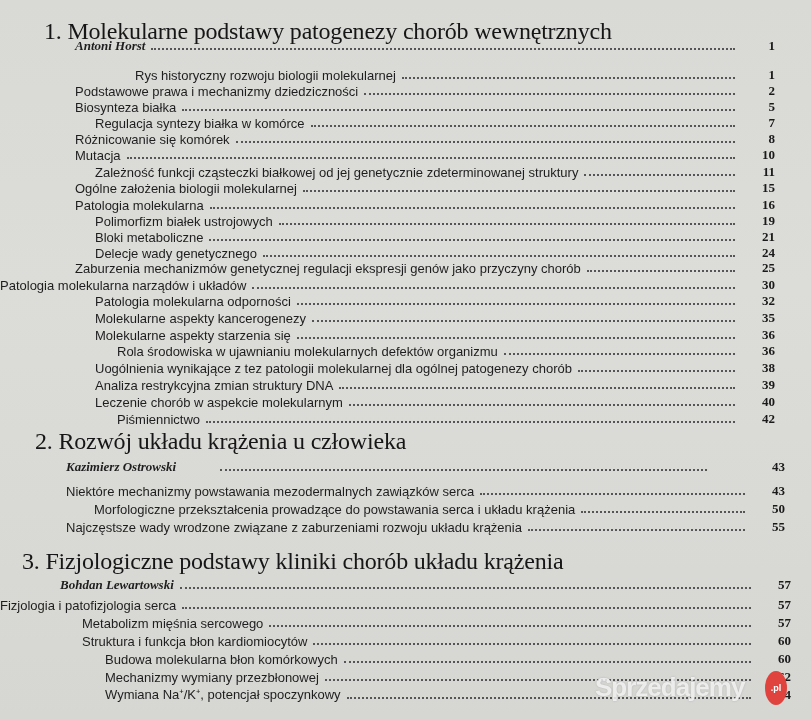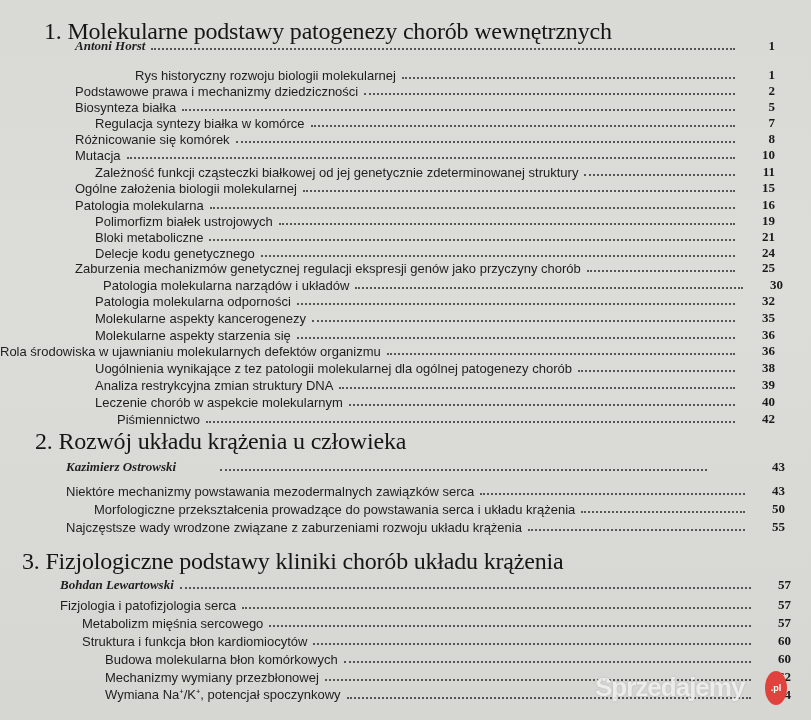--- a/index.html
+++ b/index.html
@@ -87,50 +87,50 @@
         <span class="label">Polimorfizm białek ustrojowych</span>
         <span class="dots"></span>
         <span class="page-num">19</span>
       </div>
       <div class="row" style="top: 229px; width: 775px; padding-left: 95px; box-sizing: border-box;">
         <span class="label">Bloki metaboliczne</span>
         <span class="dots"></span>
         <span class="page-num">21</span>
       </div>
       <div class="row" style="top: 245px; width: 775px; padding-left: 95px; box-sizing: border-box;">
-        <span class="label">Delecje kodu genetycznego</span>
+        <span class="label">Delecje wady genetycznego</span>
         <span class="dots"></span>
         <span class="page-num">24</span>
       </div>
       <div class="row" style="top: 260px; width: 775px; padding-left: 75px; box-sizing: border-box;">
         <span class="label">Zaburzenia mechanizmów genetycznej regulacji ekspresji genów jako przyczyny chorób</span>
         <span class="dots"></span>
         <span class="page-num">25</span>
       </div>
-      <div class="row" style="top: 277px; width: 775px; padding-left: 95px; box-sizing: border-box; margin-left: 8px;">
+      <div class="row" style="top: 277px; width: 775px; box-sizing: border-box;">
         <span class="label">Patologia molekularna narządów i układów</span>
         <span class="dots"></span>
         <span class="page-num">30</span>
       </div>
       <div class="row" style="top: 293px; width: 775px; padding-left: 95px; box-sizing: border-box;">
         <span class="label">Patologia molekularna odporności</span>
         <span class="dots"></span>
         <span class="page-num">32</span>
       </div>
       <div class="row" style="top: 310px; width: 775px; padding-left: 95px; box-sizing: border-box;">
         <span class="label">Molekularne aspekty kancerogenezy</span>
         <span class="dots"></span>
         <span class="page-num">35</span>
       </div>
       <div class="row" style="top: 327px; width: 775px; padding-left: 95px; box-sizing: border-box;">
         <span class="label">Molekularne aspekty starzenia się</span>
         <span class="dots"></span>
         <span class="page-num">36</span>
       </div>
-      <div class="row" style="top: 343px; width: 775px; box-sizing: border-box;">
+      <div class="row" style="top: 343px; width: 775px; padding-left: 117px; box-sizing: border-box;">
         <span class="label">Rola środowiska w ujawnianiu molekularnych defektów organizmu</span>
         <span class="dots"></span>
         <span class="page-num">36</span>
       </div>
       <div class="row" style="top: 360px; width: 775px; padding-left: 95px; box-sizing: border-box;">
         <span class="label">Uogólnienia wynikające z tez patologii molekularnej dla ogólnej patogenezy chorób</span>
         <span class="dots"></span>
         <span class="page-num">38</span>
       </div>
       <div class="row" style="top: 377px; width: 775px; padding-left: 95px; box-sizing: border-box;">
@@ -180,21 +180,21 @@
   <div class="chapter-title" style="left:22px;top:548px;">
     <span>3.</span>
     <span>Fizjologiczne podstawy kliniki chorób układu krążenia</span>
   </div>
   <div class="row" style="top:577px;width:791px;padding-left:60px;box-sizing:border-box;">
     <span class="label author">Bohdan Lewartowski</span>
     <span class="dots"></span>
     <span class="page-num">57</span>
   </div>
   <div id="ch3">
-      <div class="row" style="top: 597px; width: 791px; padding-left: 60px; box-sizing: border-box;">
+      <div class="row" style="top: 597px; width: 791px; box-sizing: border-box;">
         <span class="label">Fizjologia i patofizjologia serca</span>
         <span class="dots"></span>
         <span class="page-num">57</span>
       </div>
       <div class="row" style="top: 615px; width: 791px; padding-left: 82px; box-sizing: border-box;">
         <span class="label">Metabolizm mięśnia sercowego</span>
         <span class="dots"></span>
         <span class="page-num">57</span>
       </div>
       <div class="row" style="top: 633px; width: 791px; padding-left: 82px; box-sizing: border-box;">

